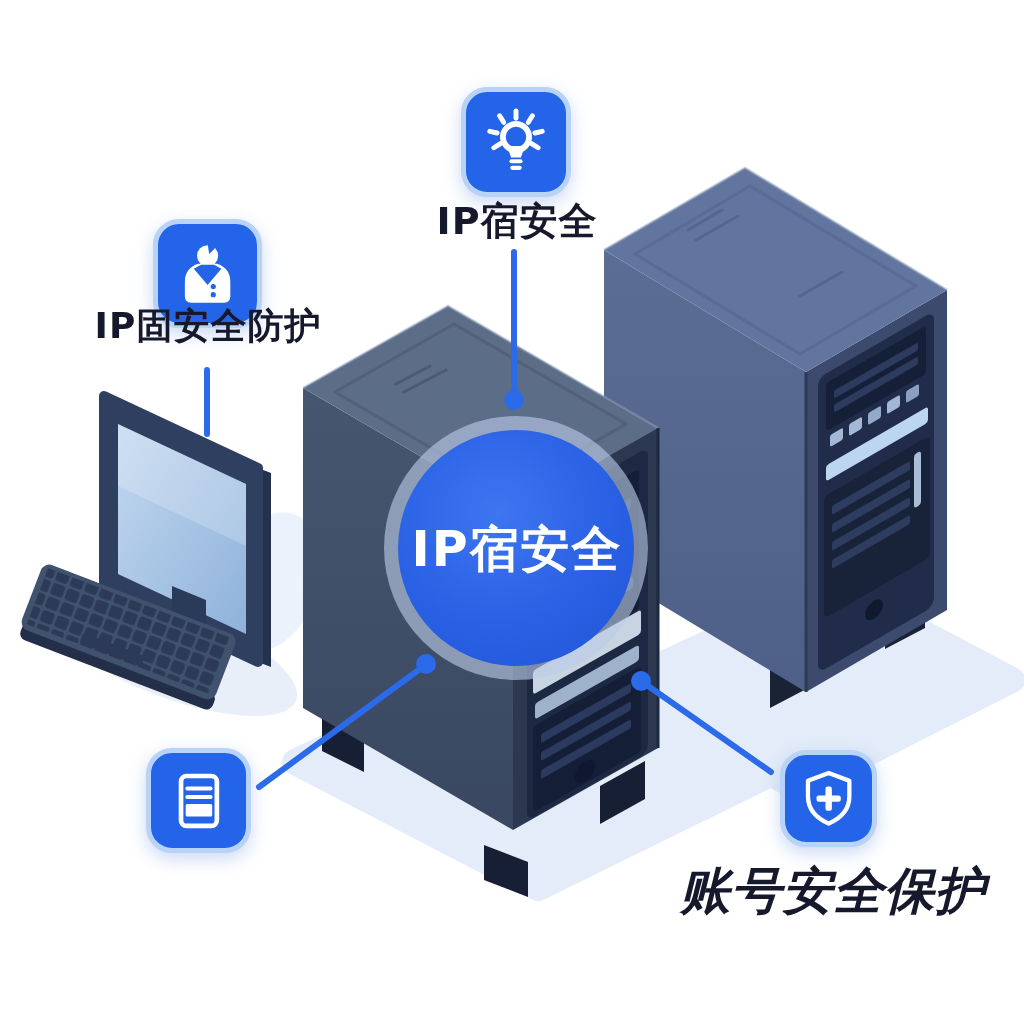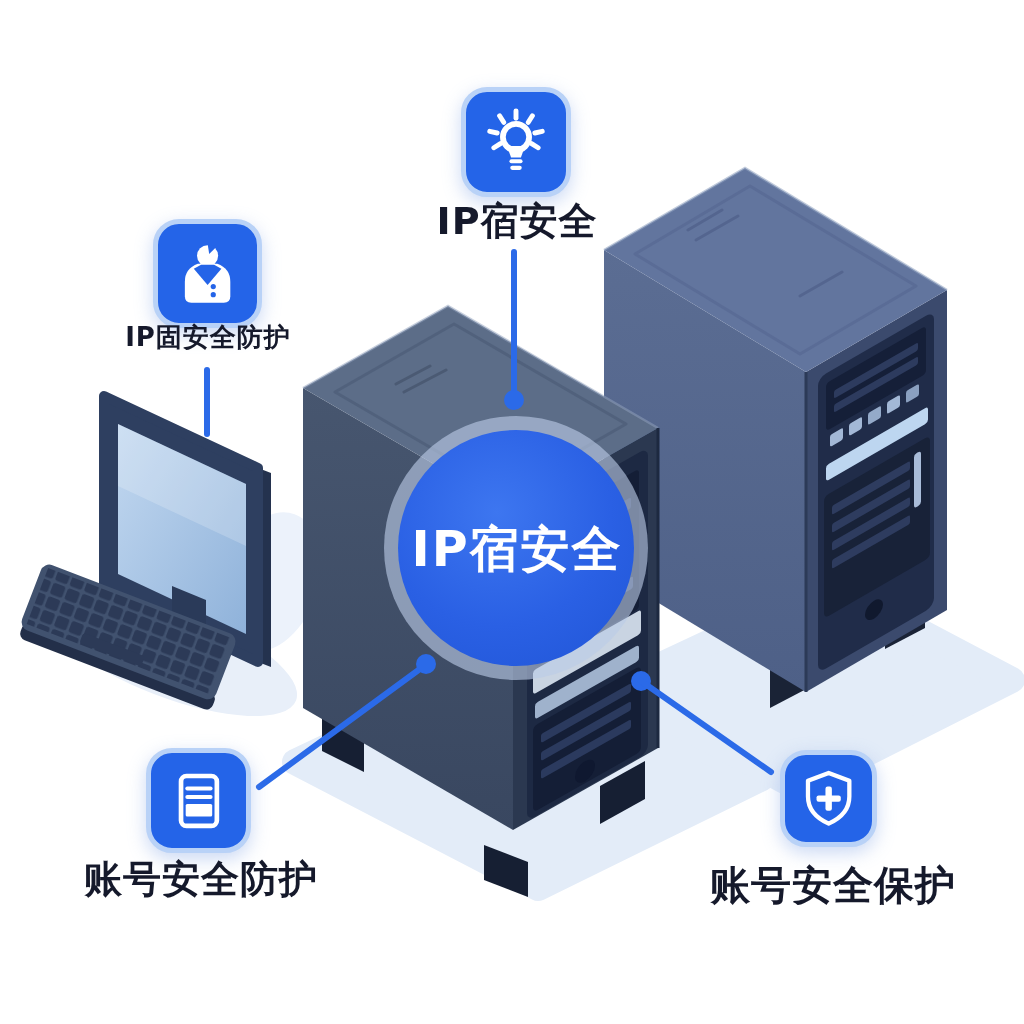--- a/index.html
+++ b/index.html
@@ -7,23 +7,23 @@
          font-family:"DejaVu Sans","Liberation Sans",sans-serif;background:#ffffff;}
   #scene{position:absolute;left:0;top:0;}
   .badge{position:absolute;box-sizing:border-box;background:#2464e8;
          border:5px solid #b9d2f7;border-radius:26px;
          box-shadow:0 6px 18px rgba(140,170,230,.45);
          display:flex;align-items:center;justify-content:center;}
   .badge svg{width:82%;height:82%;}
   .node-label{position:absolute;transform:translateX(-50%);white-space:nowrap;
               font-weight:700;color:#15192b;letter-spacing:1px;}
   #label-top{left:517px;top:196px;font-size:38px;}
-  #label-left{left:208px;top:320px;font-size:26px;}
+  #label-left{left:208px;top:302px;font-size:36px;}
   #label-bl{left:201px;top:854px;font-size:38px;}
-  #label-br{left:833px;top:858px;font-size:40px;}
+  #label-br{left:833px;top:858px;font-size:50px;font-style:italic;}
   #badge-top{left:461px;top:87px;width:110px;height:110px;}
   #badge-left{left:153px;top:219px;width:109px;height:109px;}
   #badge-bl{left:146px;top:748px;width:105px;height:105px;}
   #badge-br{left:780px;top:750px;width:97px;height:97px;}
   #center-label{font-weight:700;font-size:49px;fill:#ffffff;
                 font-family:"DejaVu Sans","Liberation Sans",sans-serif;letter-spacing:2px;}
 </style>
 </head>
 <body>
 
@@ -202,15 +202,14 @@
   <div class="badge" id="badge-br">
     <svg viewBox="0 0 100 100">
       <path d="M50,14 L79,25 L79,47 Q79,72 50,85 Q21,72 21,47 L21,25 Z" fill="none" stroke="#fff" stroke-width="6" stroke-linejoin="round"></path>
       <rect x="45.5" y="33" width="9" height="34" rx="3" fill="#fff"></rect>
       <rect x="33" y="45.5" width="34" height="9" rx="3" fill="#fff"></rect>
     </svg>
   </div>
 
   <div class="node-label" id="label-top">IP宿安全</div>
   <div class="node-label" id="label-left">IP固安全防护</div>
-  <div class="node-label" id="label-bl">账号安全防护</div>
   <div class="node-label" id="label-br">账号安全保护</div>
 </div>
 
 </body></html>

